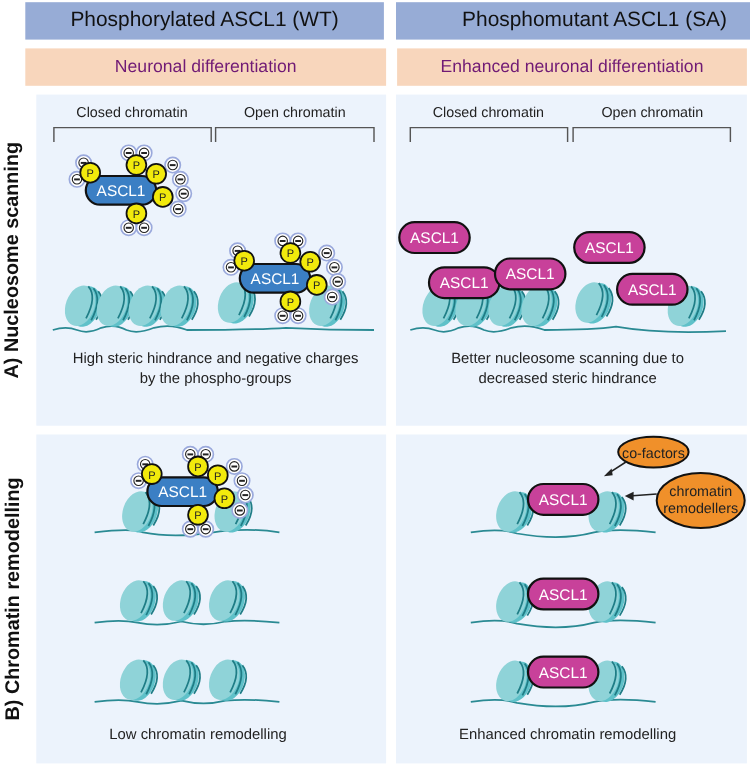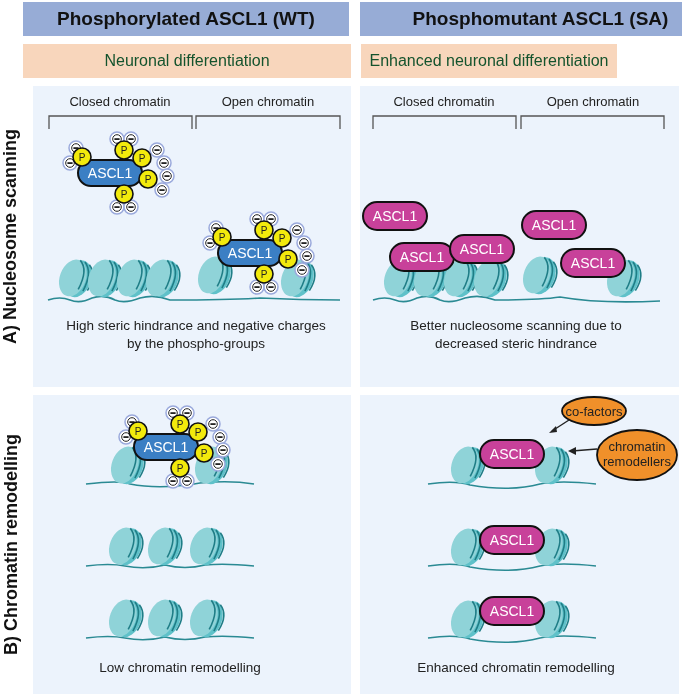--- a/index.html
+++ b/index.html
@@ -1,31 +1,31 @@
 <!DOCTYPE html>
 <html><head>
 <meta charset="utf-8">
 <style>
   html, body { margin: 0; padding: 0; background: #ffffff; }
   body { width: 682px; height: 698px; position: relative; overflow: hidden; font-family: "Liberation Sans", sans-serif; }
-  .hdr { position: absolute; top: 2px; height: 34px; background: #97acd6; display: flex; align-items: center; justify-content: center; font-weight: bold; font-size: 19px; color: #111; }
-  .sub { position: absolute; top: 44px; height: 34px; background: #f8d6bc; display: flex; align-items: center; justify-content: center; font-size: 16px; color: #14532d; }
+  .hdr { position: absolute; top: 2px; height: 34px; background: #97acd6; display: flex; align-items: center; justify-content: center; font-weight: normal; font-size: 19px; color: #111; }
+  .sub { position: absolute; top: 44px; height: 34px; background: #f8d6bc; display: flex; align-items: center; justify-content: center; font-size: 16px; color: #701a75; }
   .panel { position: absolute; background: #ecf3fc; }
   .vlabel { position: absolute; left: 0; width: 22px; display: flex; align-items: center; justify-content: center; }
   .vlabel span { transform: rotate(-90deg); white-space: nowrap; font-weight: bold; font-size: 18px; color: #111; }
   svg text { font-family: "Liberation Sans", sans-serif; }
   #art { position: absolute; left: 0; top: 0; }
 </style>
 </head>
 <body>
 
 <div class="hdr" style="left:23px;width:326px;">Phosphorylated ASCL1 (WT)</div>
 <div class="hdr" style="left:360px;width:319px;padding-left:21px;">Phosphomutant ASCL1 (SA)</div>
 <div class="sub" style="left:23px;width:328px;">Neuronal differentiation</div>
-<div class="sub" style="left:361px;width:256px;">Enhanced neuronal differentiation</div>
+<div class="sub" style="left:361px;width:318px;">Enhanced neuronal differentiation</div>
 
 <div class="panel" style="left:33px;top:86px;width:318px;height:301px;"></div>
 <div class="panel" style="left:360px;top:86px;width:319px;height:301px;"></div>
 <div class="panel" style="left:33px;top:395px;width:318px;height:299px;"></div>
 <div class="panel" style="left:360px;top:395px;width:319px;height:299px;"></div>
 
 <div class="vlabel" style="top:86px;height:301px;">
     <span>A) Nucleosome scanning</span>
   </div>
 <div class="vlabel" style="top:395px;height:299px;">

